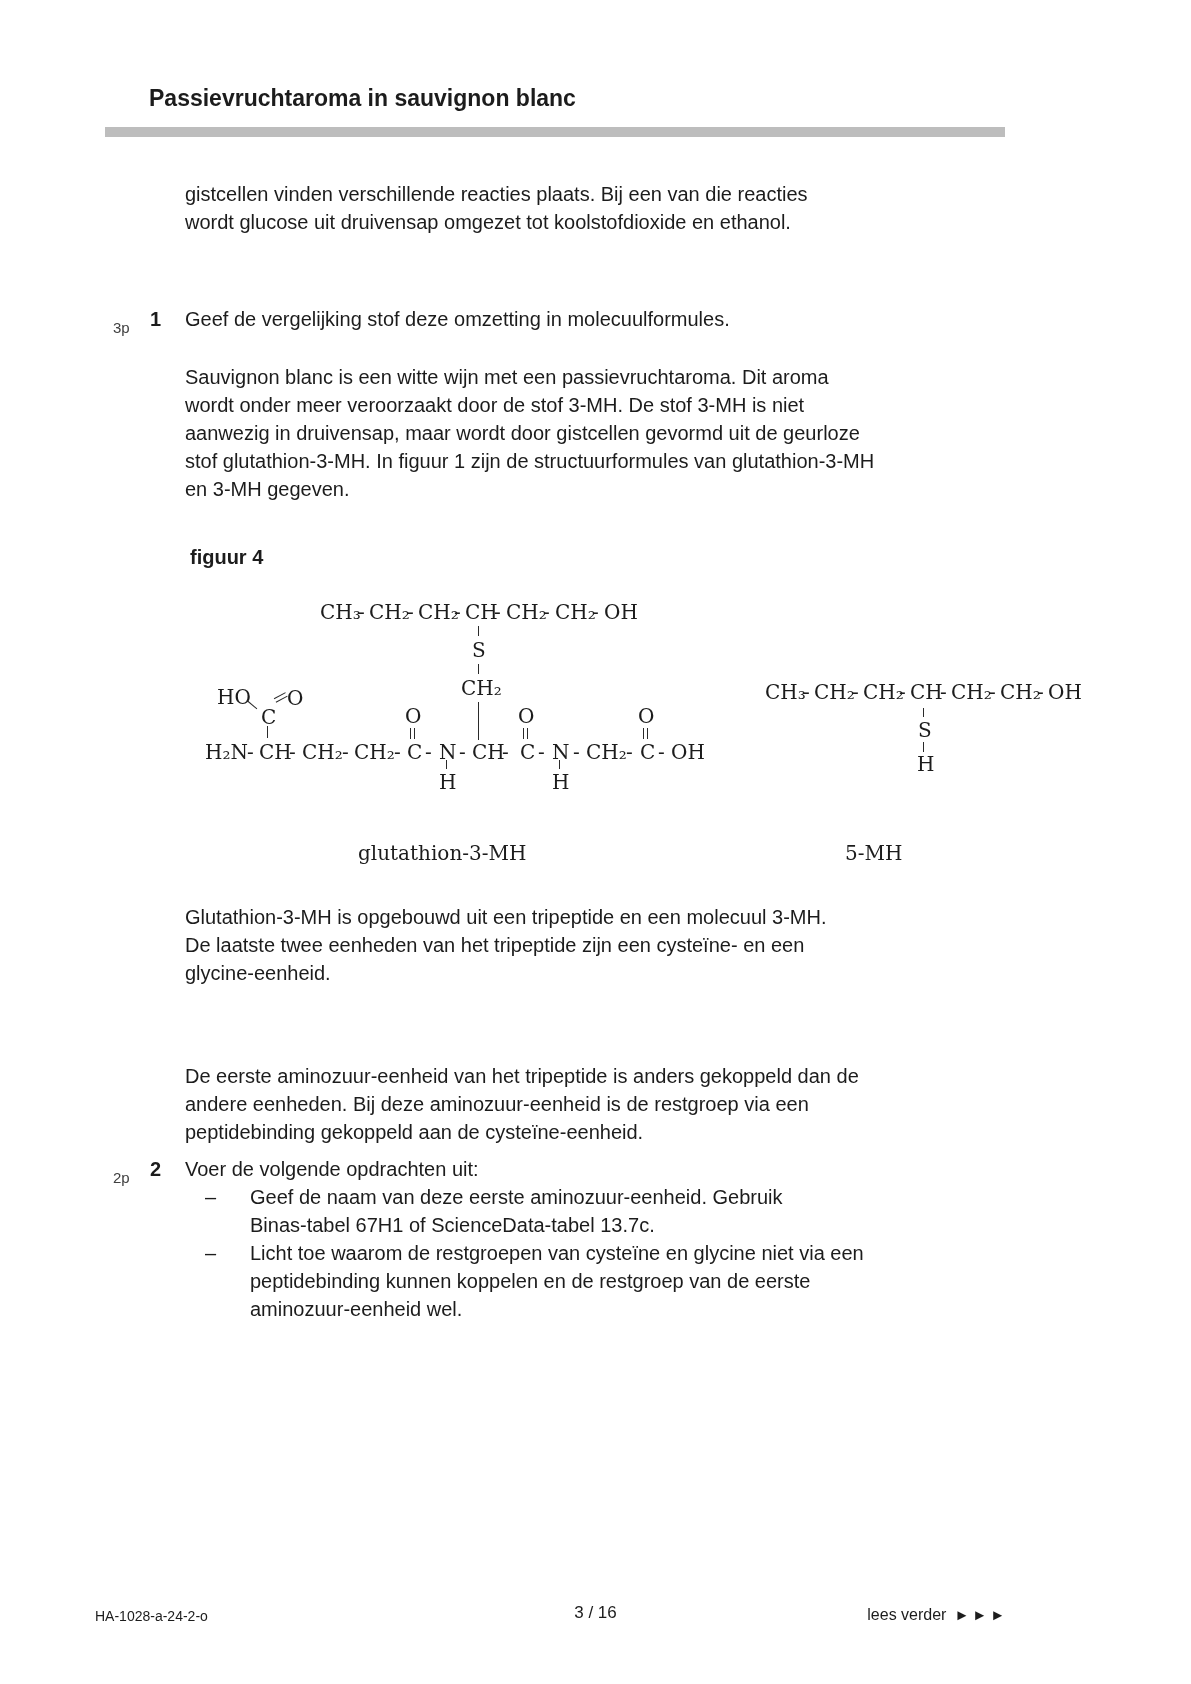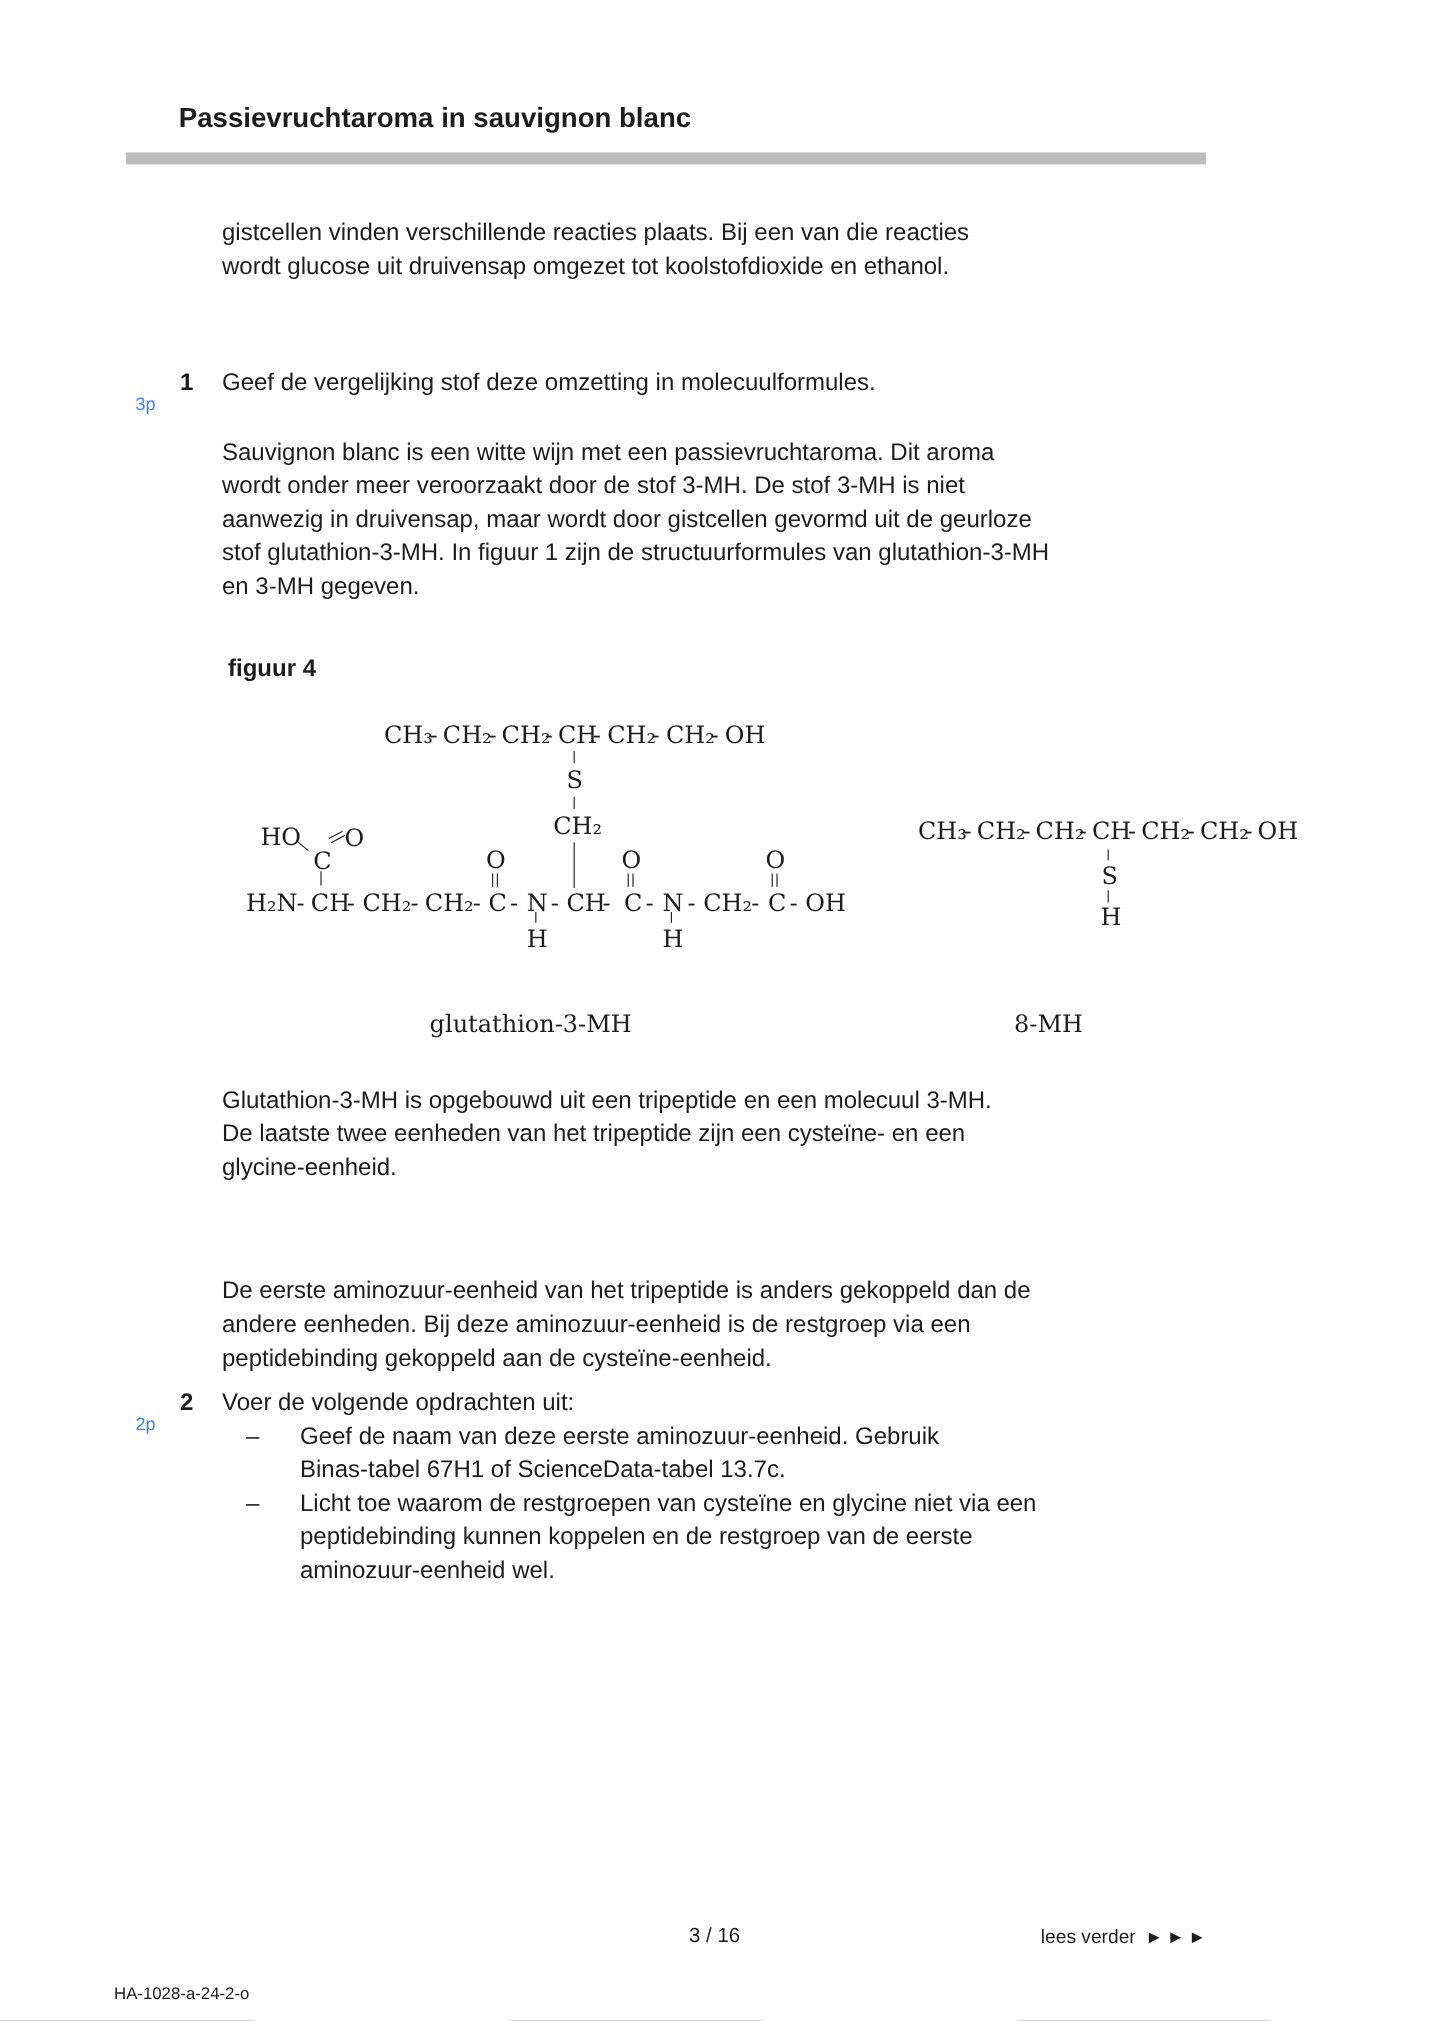--- a/index.html
+++ b/index.html
@@ -9,38 +9,38 @@
     margin:0 auto;
   }
   .abs{position:absolute;}
   .title{
     left:149px;top:84px;font-size:23px;font-weight:bold;line-height:28px;white-space:nowrap;
   }
   .rule{left:105px;top:127px;width:900px;height:10px;background:#bdbdbd;}
   .para{left:185px;width:800px;font-size:20px;line-height:28px;}
   .para .line{white-space:nowrap;height:28px;}
   .qrow{left:0;top:0;width:1100px;height:28px;font-size:20px;line-height:28px;}
-  .pts{position:absolute;left:113px;top:21px;font-size:15px;line-height:24px;color:#3b82f6;}
+  .pts{position:absolute;left:113px;top:11px;font-size:15px;line-height:24px;color:#404040;}
   .qnum{position:absolute;left:150px;top:0;font-weight:bold;}
   .qtext{position:absolute;left:185px;top:0;white-space:nowrap;}
   .figlabel{left:190px;top:543px;font-size:20px;font-weight:bold;line-height:28px;}
   .caption{font-family:"DejaVu Serif","DejaVu Sans",serif;font-size:20px;line-height:24px;white-space:nowrap;}
   .struct{position:absolute;}
   .atom{
     position:absolute;font-family:"DejaVu Serif","DejaVu Sans",serif;font-size:20px;
     line-height:1;white-space:pre;color:#1c1c1c;
   }
   .vbond{position:absolute;width:0;border-left:1.7px solid #2a2a2a;}
   .dblbond{position:absolute;width:3px;border-left:1.7px solid #2a2a2a;border-right:1.7px solid #2a2a2a;}
   .diag{position:absolute;height:0;border-top:1.7px solid #2a2a2a;transform-origin:left center;}
   .diag.dbl{height:3px;border-bottom:1.7px solid #2a2a2a;}
   .bullet-marker{position:absolute;left:205px;font-size:20px;line-height:28px;}
   .bullets{left:250px;width:740px;font-size:20px;line-height:28px;}
   .bullets .line{white-space:nowrap;height:28px;}
-  .footer-code{left:95px;top:1652px;font-size:14px;line-height:18px;}
+  .footer-code{left:95px;top:1607px;font-size:14px;line-height:18px;}
   .footer-page{left:0;top:1602px;width:1191px;text-align:center;font-size:17px;line-height:22px;}
   .footer-next{right:183px;top:1605px;font-size:16px;line-height:20px;white-space:nowrap;}
   .footer-next .arrows{letter-spacing:3px;margin-left:8px;font-size:15px;}
 </style>
 </head>
 <body>
 
 <div id="page">
 
   <div class="abs title">Passievruchtaroma in sauvignon blanc</div>
@@ -141,21 +141,21 @@
       <span class="atom" style="left: 240px; top: 14px;">CH₂</span>
       <span class="atom" style="left: 277px; top: 14px;">-</span>
       <span class="atom" style="left: 288px; top: 14px;">OH</span>
       <span class="atom" style="left: 158px; top: 52px;">S</span>
       <span class="atom" style="left: 157px; top: 86px;">H</span>
       <div class="vbond" style="left: 163px; top: 40px; height: 9px;"></div>
       <div class="vbond" style="left: 163px; top: 74px; height: 10px;"></div>
     </div>
 
   <div class="abs caption" style="left:358px;top:841px">glutathion-3-MH</div>
-  <div class="abs caption" style="left:845px;top:841px">8-MH</div>
+  <div class="abs caption" style="left:845px;top:841px">5-MH</div>
 
   <div class="abs para" style="top:903px">
     <div class="line">Glutathion-3-MH is opgebouwd uit een tripeptide en een molecuul 3-MH.</div>
     <div class="line">De laatste twee eenheden van het tripeptide zijn een cysteïne- en een</div>
     <div class="line">glycine-eenheid.</div>
   </div>
 
   <div class="abs para" style="top:1062px">
     <div class="line">De eerste aminozuur-eenheid van het tripeptide is anders gekoppeld dan de</div>
     <div class="line">andere eenheden. Bij deze aminozuur-eenheid is de restgroep via een</div>

